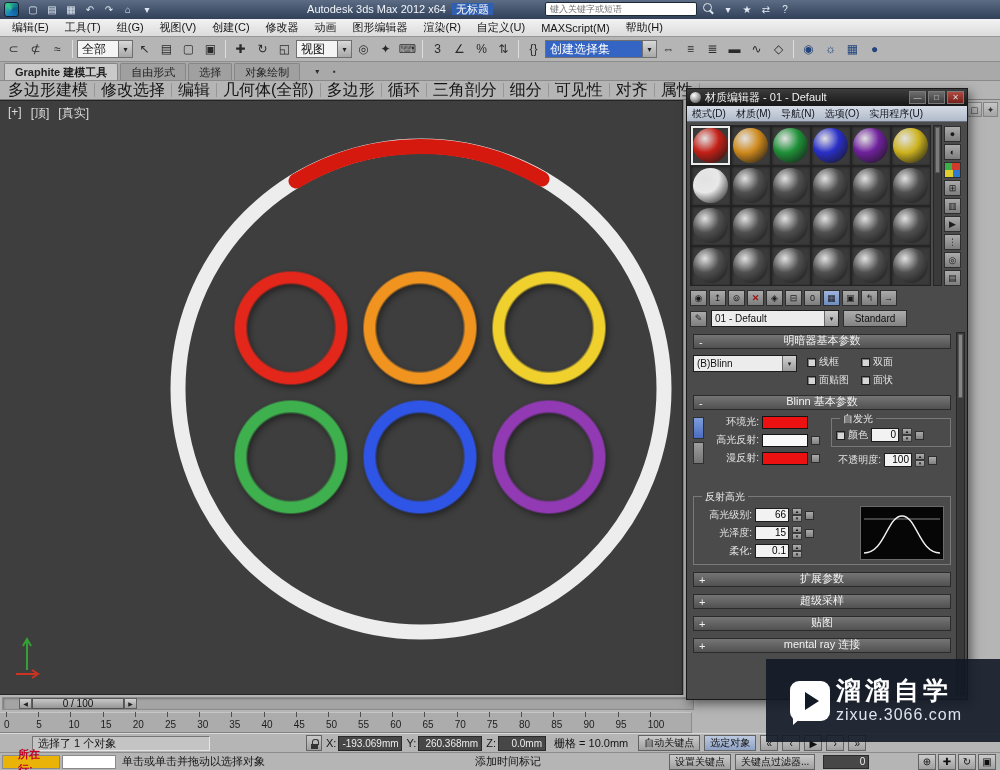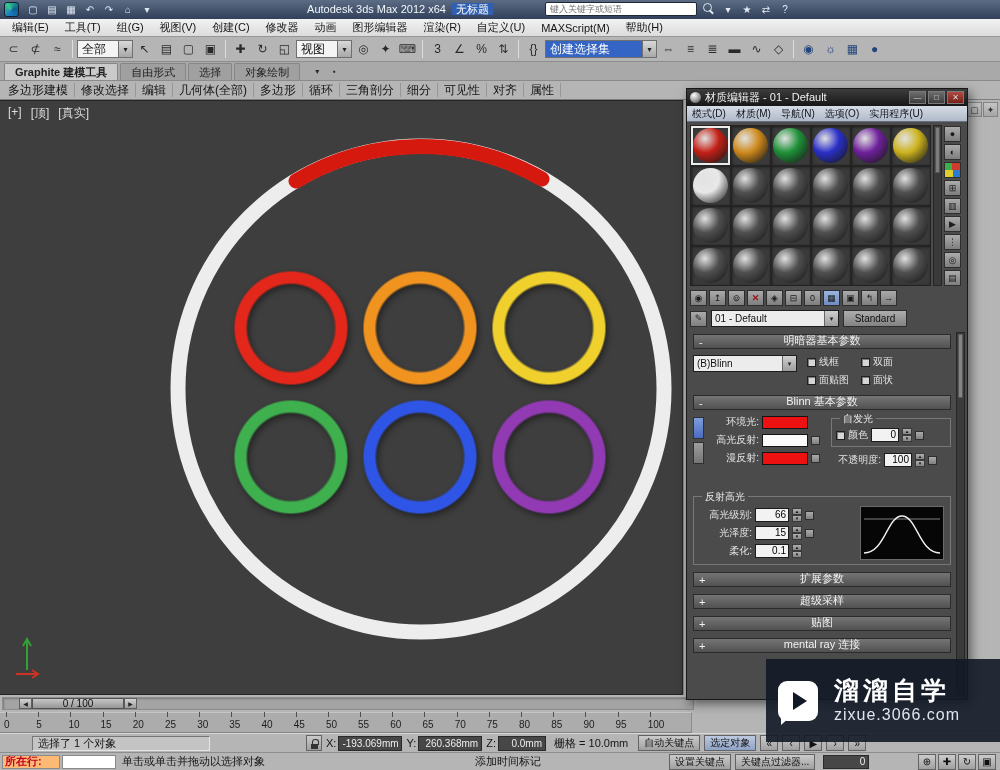--- a/index.html
+++ b/index.html
@@ -38,21 +38,21 @@
   .combo.blue .cv{background:#3465c4;color:#fff}
   .g8c .ti{color:#23457c}
 
   
   .ribbon-tabs{height:19px;background:#a9a9a9;display:flex;align-items:flex-end;padding-left:4px;gap:2px;border-bottom:1px solid #8a8a8a}
   .rtab{padding:1px 10px;height:17px;display:flex;align-items:center;background:#a0a0a0;border:1px solid #868686;border-bottom:none;border-radius:2px 2px 0 0;color:#1f1f1f;white-space:nowrap}
   .rtab.active{background:#cacaca;font-weight:bold}
   .ribbon-extra{display:flex;align-items:center;gap:3px;height:100%;margin-left:8px}
   .ribbon-extra .ti{width:14px;height:14px;font-size:8px}
   .ribbon-panels{height:19px;background:#b5b5b5;border-bottom:1px solid #7e7e7e;display:flex;align-items:center;padding-left:2px}
-  .rpanel{padding:0 6px;border-right:1px solid #979797;height:74%;display:flex;align-items:center;color:#151515;font-size:12px;white-space:nowrap}
+  .rpanel{padding:0 6px;border-right:1px solid #979797;height:74%;display:flex;align-items:center;color:#151515;font-size:16px;white-space:nowrap}
 
   
   .workspace{position:relative;height:595px}
   .viewport{position:absolute;left:0;top:0;width:683px;height:595px;background:#3e3e3e;border:1px solid #242424;border-left:none;overflow:hidden}
   .scene{position:absolute;left:0;top:0}
   .rings-layer{position:absolute;inset:0}
   .ring{position:absolute;width:116px;height:116px;border-radius:50%;
     background:radial-gradient(circle closest-side,rgba(0,0,0,0) 43px,var(--c) 45.5px 55.5px,rgba(0,0,0,0) 57.5px);
     filter:drop-shadow(2px 3px 3px rgba(0,0,0,.45))}
   .vp-label{position:absolute;left:8px;top:4px;display:flex;gap:9px;color:#dcdcdc;font-size:12px;z-index:2}
@@ -146,31 +146,31 @@
   .plock{width:16px;height:16px;margin-left:96px;background:linear-gradient(#cacaca,#a0a0a0);border:1px solid #646464;position:relative;flex:none}
   .plock::before{content:"";position:absolute;left:4px;top:8px;width:7px;height:5px;background:#333}
   .plock::after{content:"";position:absolute;left:5px;top:3px;width:5px;height:5px;border:1.5px solid #333;border-bottom:none;border-radius:3px 3px 0 0}
   .clabel{margin-left:4px;color:#141414}
   .cf{height:15px;background:#474747;color:#ededed;font-size:10px;text-align:right;padding:0 3px;border:1px solid #2a2a2a;line-height:13px;margin-left:2px;flex:none}
   .cfx{width:64px}.cfy{width:64px}.cfz{width:48px}
   .gridlbl{margin-left:8px;color:#141414;white-space:nowrap}
   .keybtn{height:16px;padding:0 5px;background:linear-gradient(#cbcbcb,#a0a0a0);border:1px solid #636363;font-size:10px;display:flex;align-items:center;color:#101010;white-space:nowrap;flex:none}
   .keybtn.seltgt{background:linear-gradient(#bcc9e0,#8fa3c6)}
   .keybtn.sq{width:18px;justify-content:center}
-  .listener-pink{width:58px;height:14px;background:#fdba74;border:1px solid #8a8a8a;color:#c00024;font-weight:bold;display:flex;align-items:center;padding:0 2px;flex:none}
+  .listener-pink{width:58px;height:14px;background:#eab308;border:1px solid #8a8a8a;color:#c00024;font-weight:bold;display:flex;align-items:center;padding:0 15px;flex:none}
   .listener-white{width:54px;height:14px;background:#fff;border:1px solid #8a8a8a;margin-left:2px;flex:none}
   .prompt{margin-left:6px;color:#141414;white-space:nowrap}
   .timetag{margin-left:210px;color:#141414;white-space:nowrap}
   .ml{margin-left:4px}
   .setkey{margin-left:128px}
   .ff{width:46px;height:14px;background:#474747;color:#ededed;font-size:10px;text-align:right;padding:0 3px;border:1px solid #2a2a2a;line-height:12px;margin-left:8px;flex:none}
   .navgrp{margin-left:auto;display:flex;gap:2px;padding-right:2px}
 
   
-  .watermark{position:absolute;left:766px;top:659px;width:234px;height:83px;background:rgba(18,26,38,.9);z-index:30;display:flex;align-items:center;padding-left:12px;gap:16px}
+  .watermark{position:absolute;left:766px;top:659px;width:234px;height:83px;background:rgba(18,26,38,.9);z-index:30;display:flex;align-items:center;padding-left:24px;gap:6px}
   .wm-logo{width:40px;height:40px;background:#fff;border-radius:9px;display:flex;align-items:center;justify-content:center;position:relative;flex:none}
   .wm-logo::after{content:"";position:absolute;left:3px;bottom:-4px;width:0;height:0;border-left:9px solid #fff;border-bottom:8px solid transparent}
   .wm-play{width:0;height:0;border-left:14px solid #121a26;border-top:9px solid transparent;border-bottom:9px solid transparent;margin-left:3px}
   .wm-text .t1{font-size:25px;font-weight:bold;color:#fff;letter-spacing:4px;line-height:1.1}
   .wm-text .t2{font-size:16px;color:#dfe5ee;letter-spacing:1px;margin-top:2px}
 </style>
 </head>
 <body>
 
 <div class="app">

